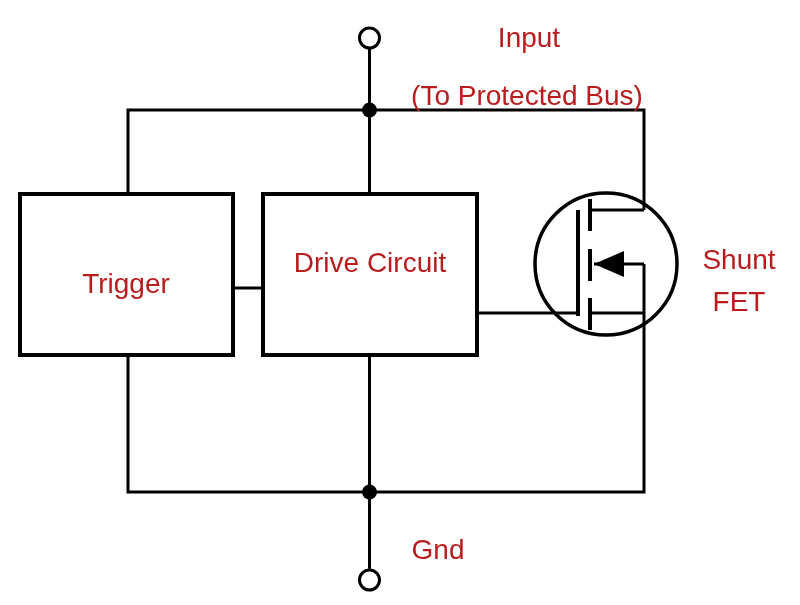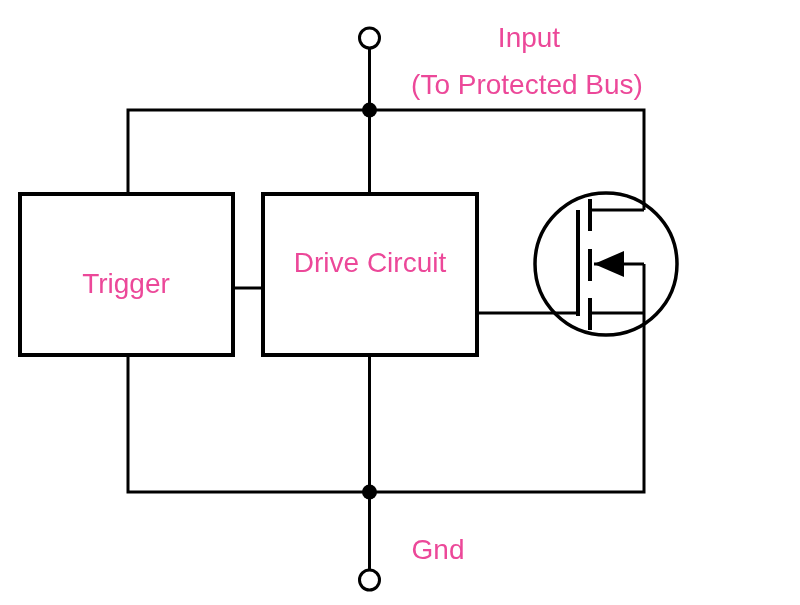--- a/index.html
+++ b/index.html
@@ -18,21 +18,21 @@
   #stage svg {
     position: absolute;
     left: 0;
     top: 0;
   }
   .label {
     position: absolute;
     transform: translate(-50%, -50%);
     font-size: 28px;
     line-height: 40px;
-    color: #ec4899;
+    color: #b91c1c;
     text-align: center;
     white-space: nowrap;
     user-select: none;
   }
   .label.two-line {
     line-height: 42px;
   }
 </style>
 </head>
 <body>
@@ -81,24 +81,28 @@
 
         <line x1="594" y1="264" x2="644" y2="264"></line>
         <line x1="644" y1="264" x2="644" y2="313"></line>
         <polygon points="594,264 624,251 624,277" fill="#000000" stroke="none"></polygon>
       </g>
     </g>
   </svg>
 
   <div class="label" style="left:529px; top:38px;">Input</div>
 
-  <div class="label" style="left:527px; top:85px;">(To Protected Bus)</div>
+  <div class="label" style="left:527px; top:96px;">(To Protected Bus)</div>
 
   <div class="label two-line" style="left:126px; top:284px;">
     <div>Trigger</div>
   </div>
 
   <div class="label" style="left:370px; top:263px;">Drive Circuit</div>
 
+  <div class="label two-line" style="left:739px; top:281px;">
+    <div>Shunt</div>
+    <div>FET</div>
+  </div>
 
   <div class="label" style="left:438px; top:550px;">Gnd</div>
 
 </div>
 
 </body></html>

